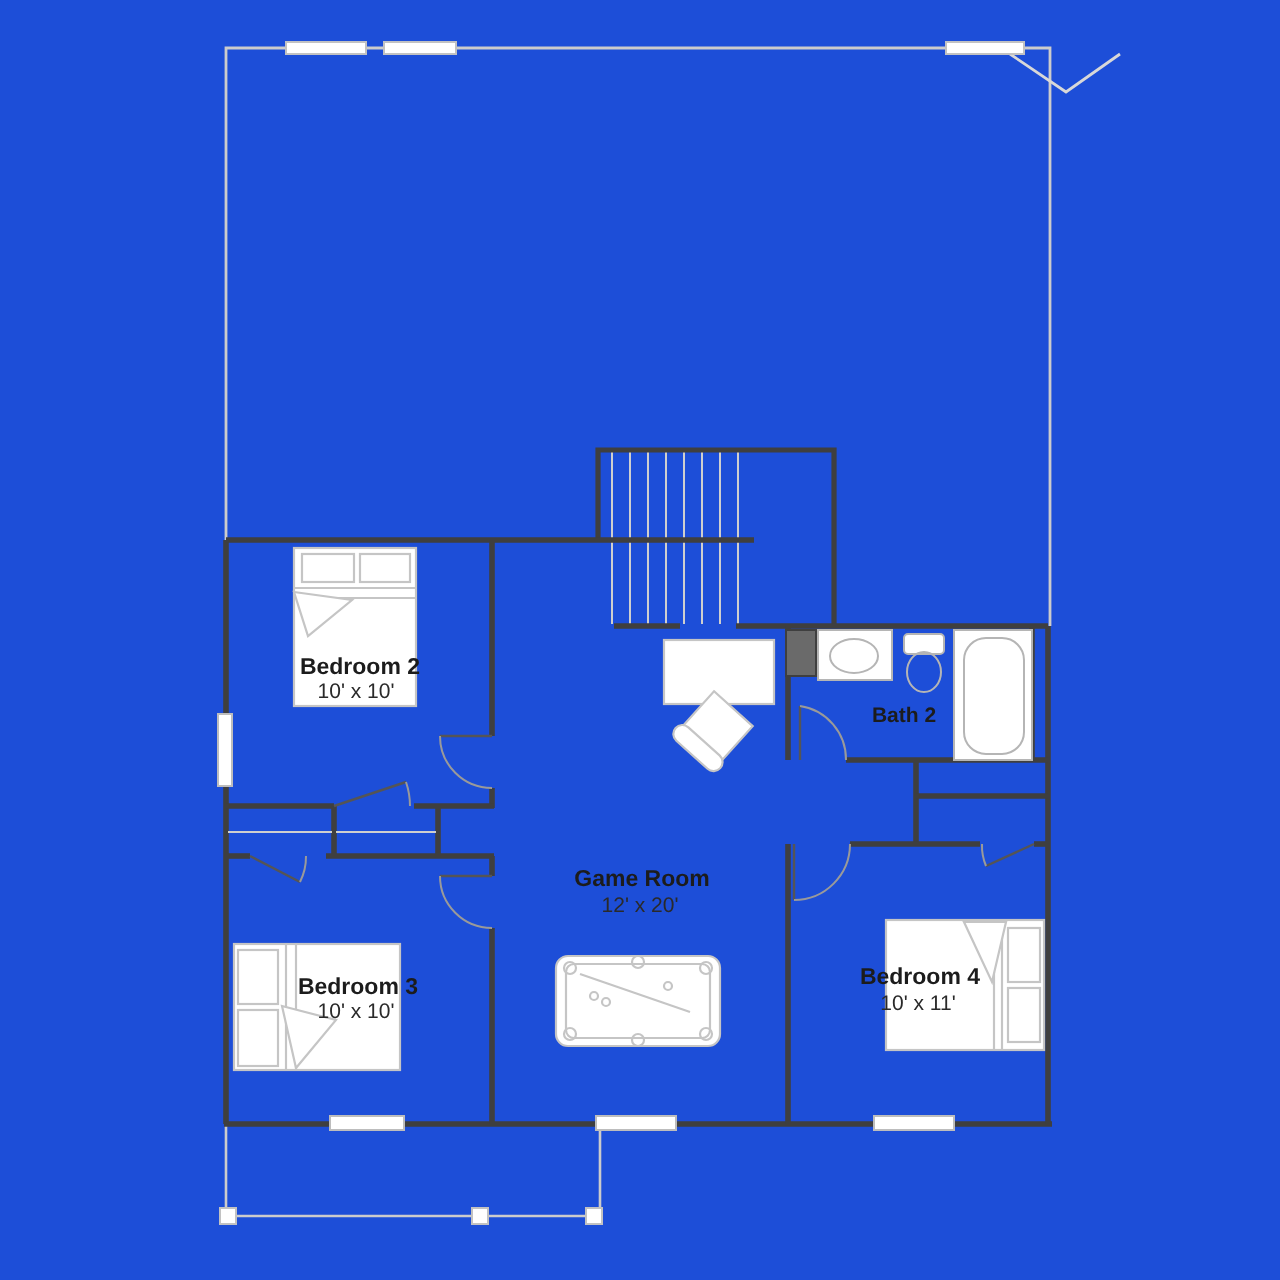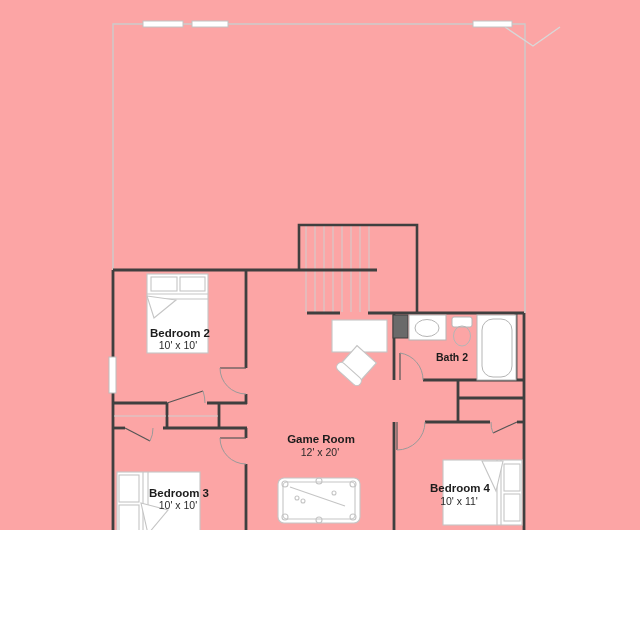--- a/index.html
+++ b/index.html
@@ -1,16 +1,16 @@
 <!DOCTYPE html>
 <html><head>
 <meta charset="utf-8">
 <style>
   html,body{margin:0;padding:0;background:#ffffff;}
-  .canvas{position:relative;width:640px;height:530px;background:#fca5a5;overflow:hidden;
+  .canvas{position:relative;width:640px;height:640px;background:#1d4ed8;overflow:hidden;
           font-family:"Liberation Sans", sans-serif;}
   svg{position:absolute;top:0;left:0;}
   text.room-name{font-family:"Liberation Sans", sans-serif;font-weight:700;font-size:11.5px;fill:#1c1c1c;}
   text.room-dims{font-family:"Liberation Sans", sans-serif;font-weight:400;font-size:10.5px;fill:#2a2a2a;}
   text.bath-name{font-family:"Liberation Sans", sans-serif;font-weight:700;font-size:10.5px;fill:#1c1c1c;}
 </style>
 </head>
 <body>
 
 <div class="canvas">

